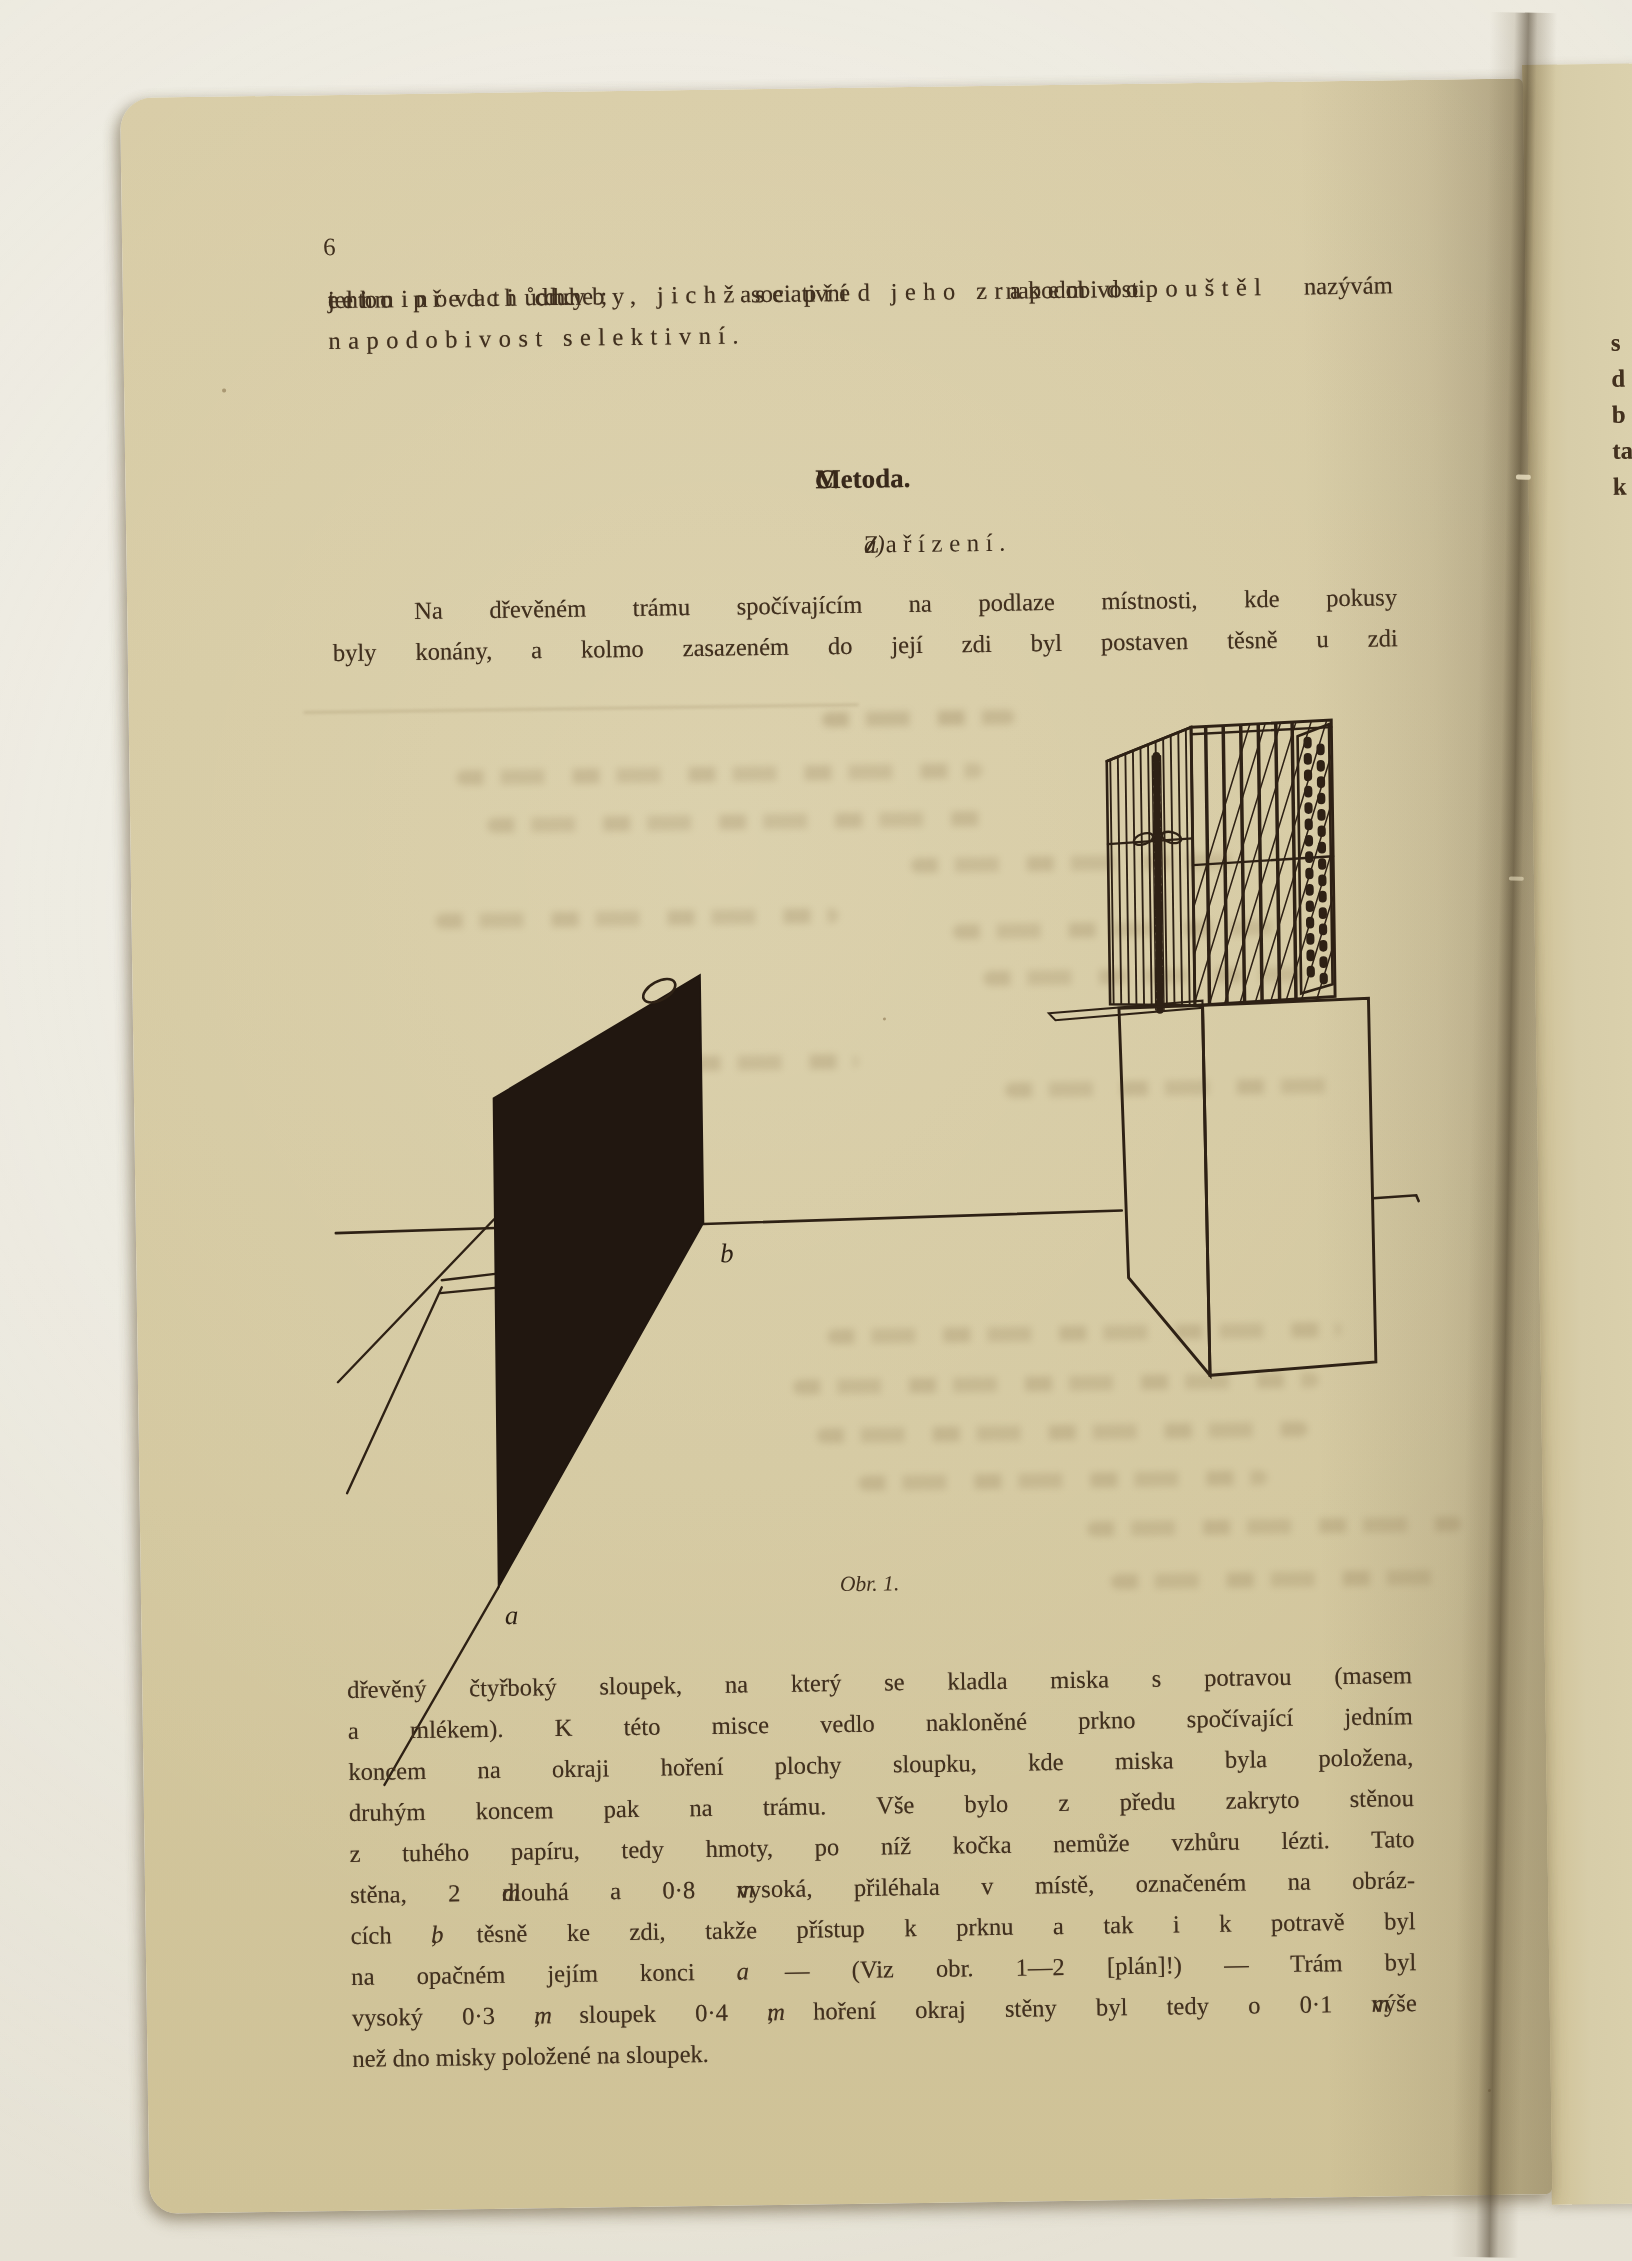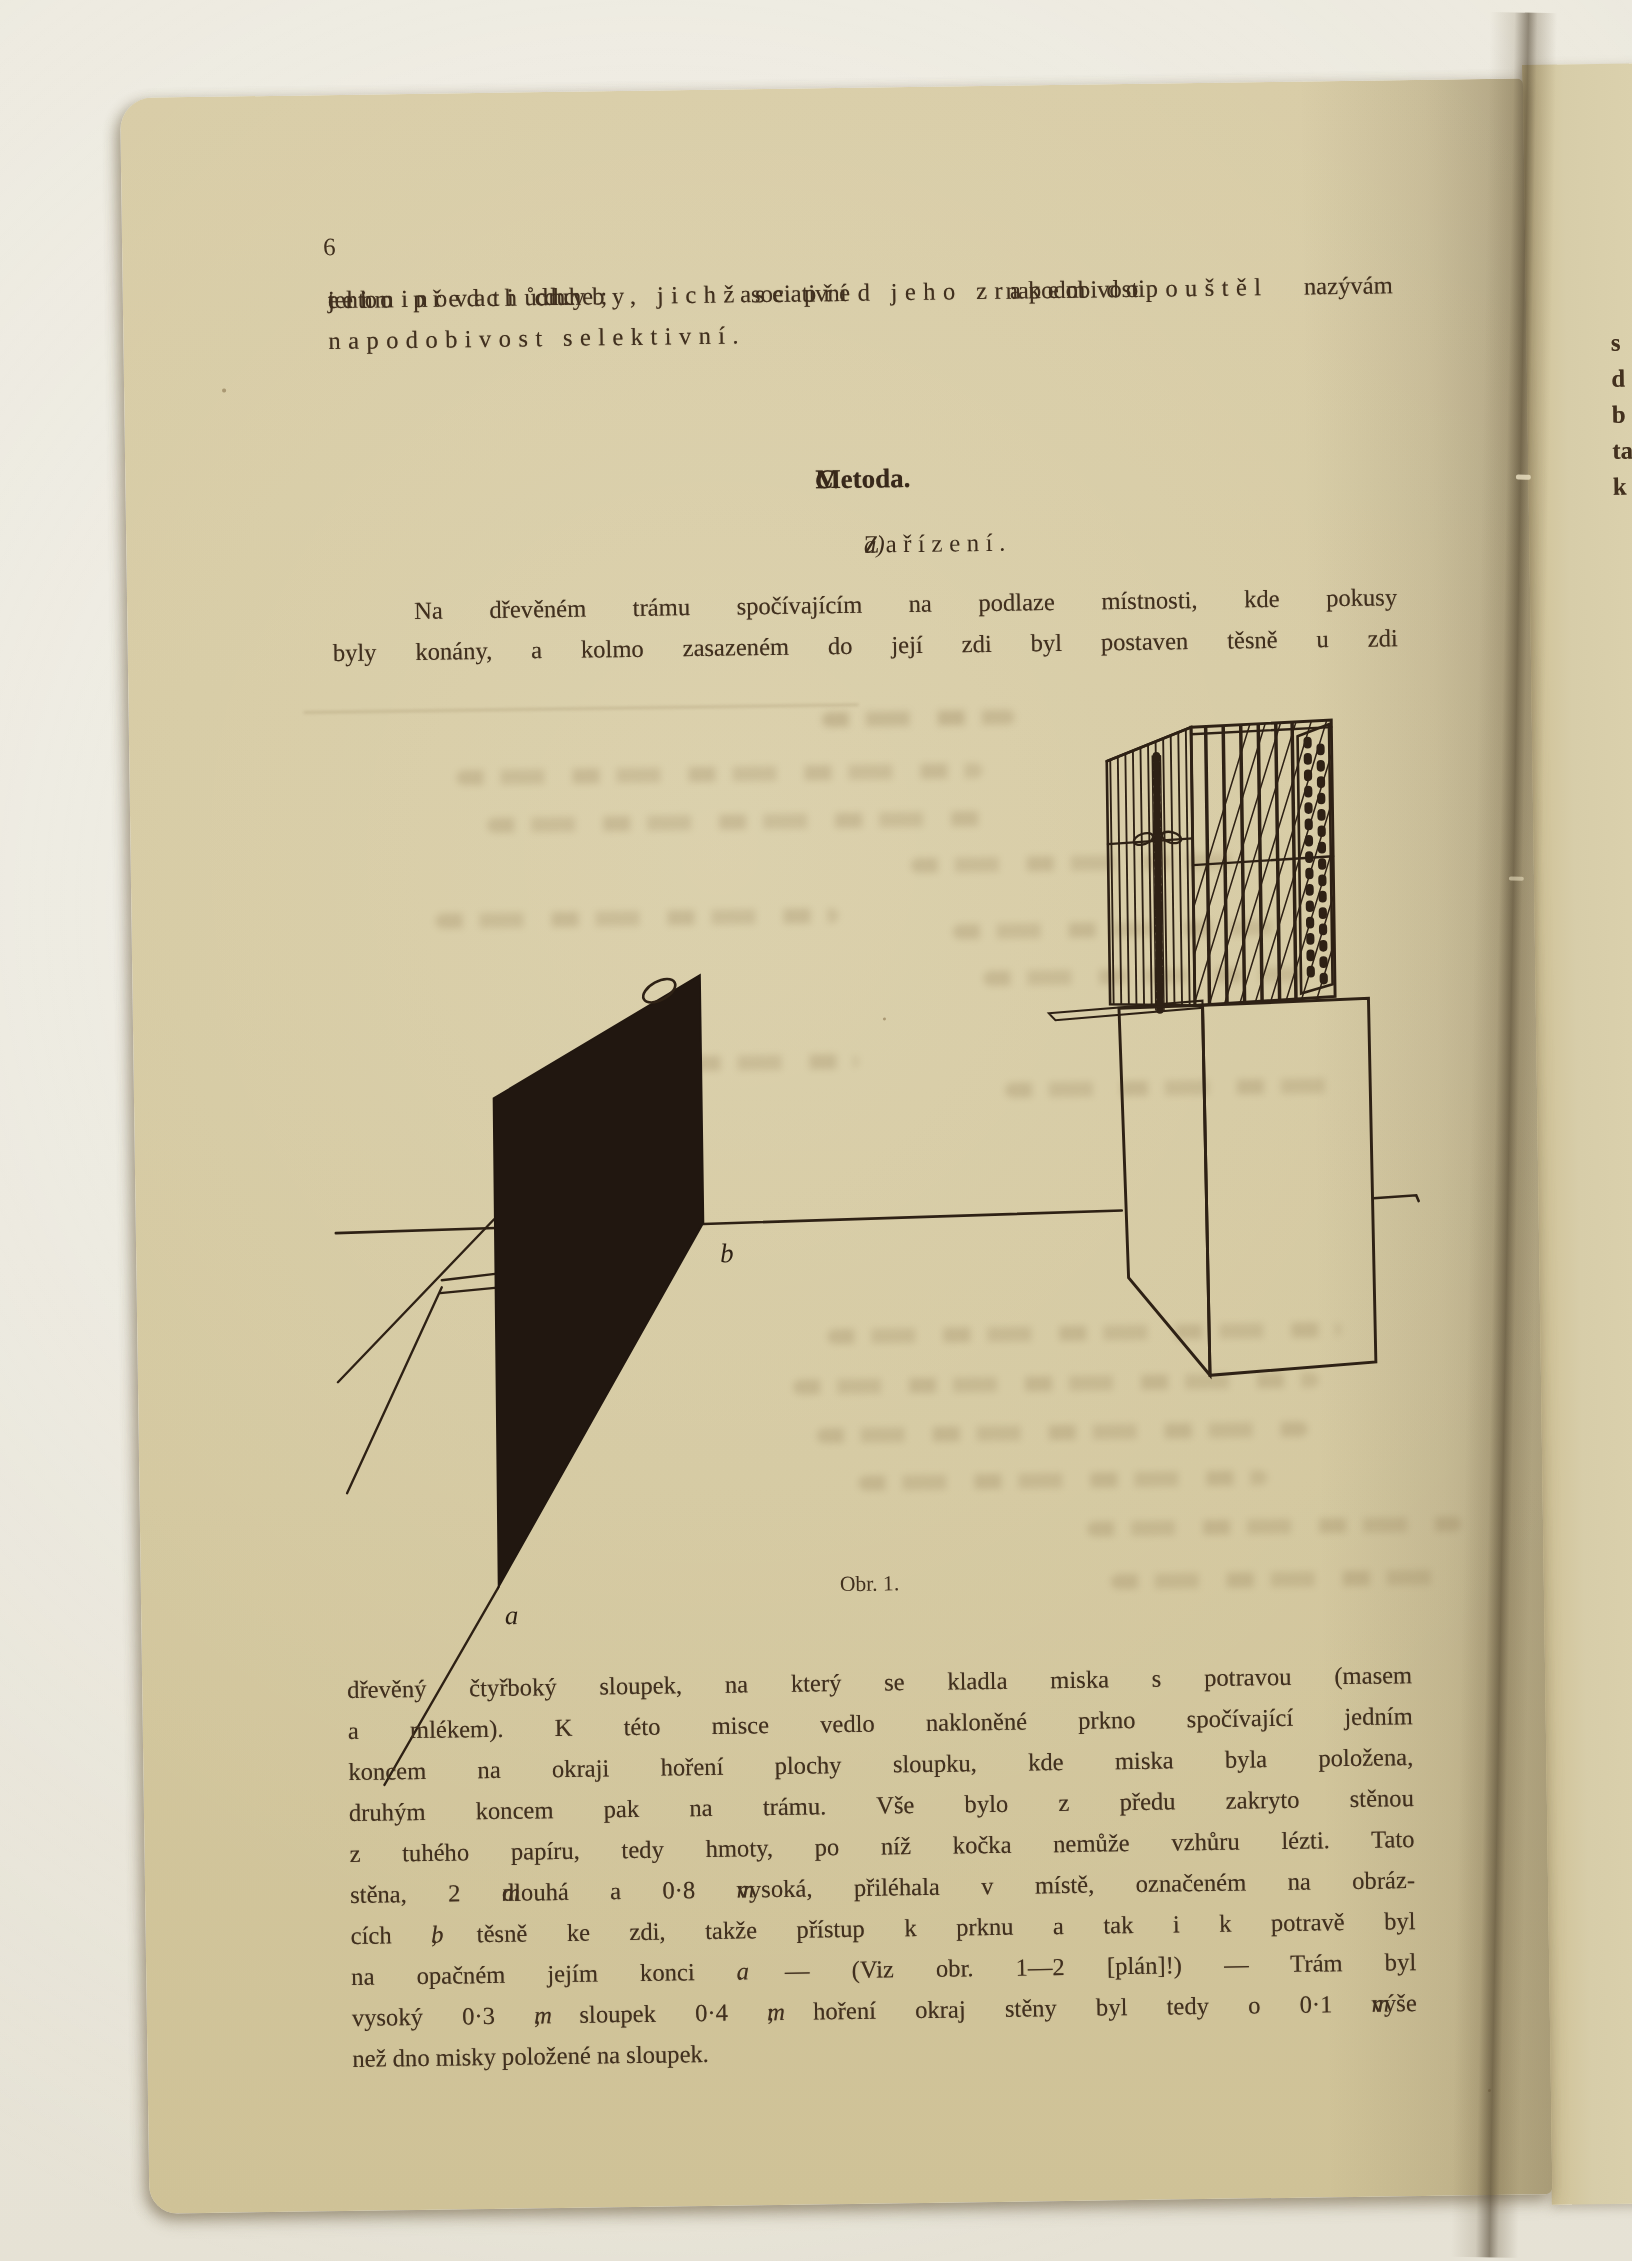--- a/index.html
+++ b/index.html
@@ -42,21 +42,21 @@
   .tline.f{white-space:normal;text-align:justify;text-align-last:justify;}
   .sp{letter-spacing:.30em;}
   .pagenum{left:201px;top:138px;font-size:25px;color:#41301f;}
   .heading{left:205px;top:374px;width:1065px;text-align:center;
     font-size:27px;line-height:35px;font-weight:bold;color:#38281a;
     text-shadow:0 0 0.7px rgba(56,40,26,.6);}
   .subheading{left:205px;top:440px;width:1065px;text-align:center;
     font-size:25px;line-height:33px;color:#3c2c1c;}
   .subheading .sp{letter-spacing:.26em;}
   .indent1 .tline:first-child{padding-left:82px;}
-  .caption{left:699px;top:1484px;font-size:21.6px;color:#41301f;}
+  .caption{left:699px;top:1484px;font-size:21.6px;color:#41301f;font-style:italic;}
   
   .ghost{height:15px;border-radius:7.6px;
     background:repeating-linear-gradient(90deg, rgba(128,104,64,.5) 0 27px, transparent 27px 44px, rgba(128,104,64,.42) 44px 88px, transparent 88px 116px);
     filter:blur(3.5px);opacity:.42;}
   .ghostline{height:2.3px;background:rgba(120,98,60,.5);filter:blur(1.8px);opacity:.5;}
   .speck{width:3.5px;height:3.5px;border-radius:50%;background:#8a7450;opacity:.6;}
   
   svg.fig{left:0;top:0;}
   .figink{stroke:#2e2115;fill:none;stroke-linecap:round;}
   

